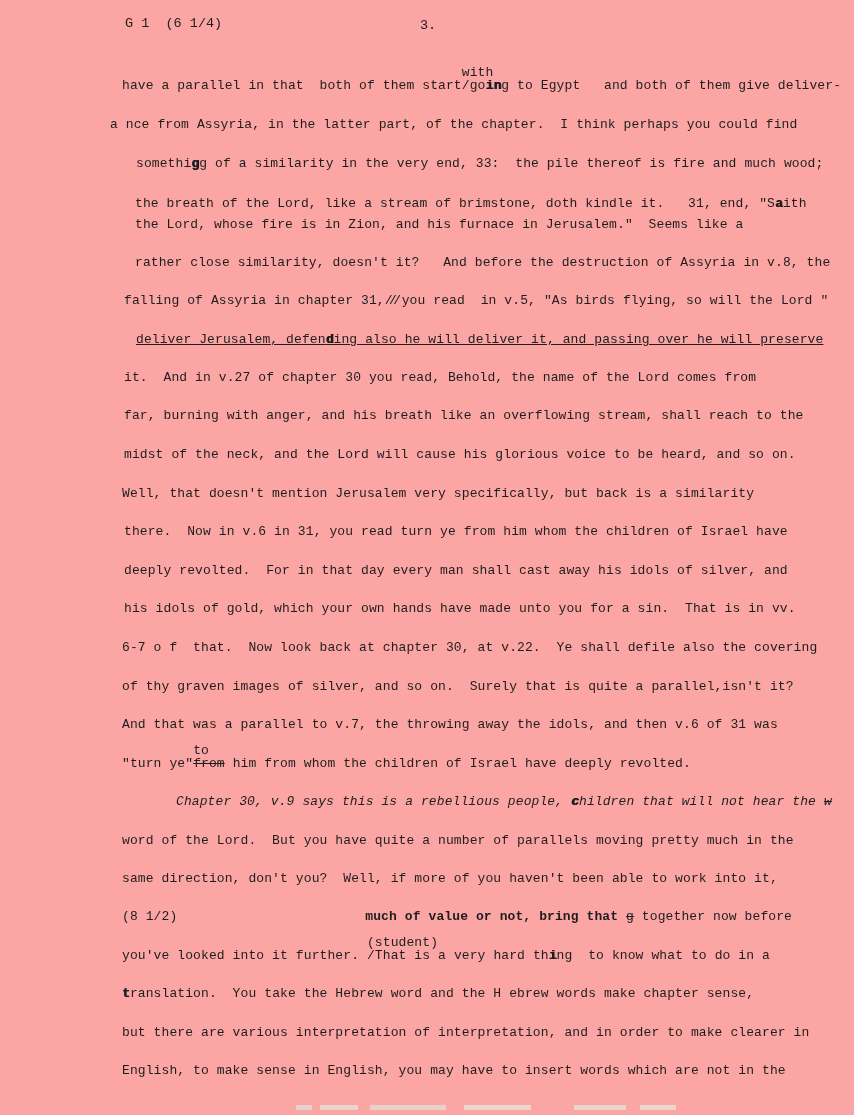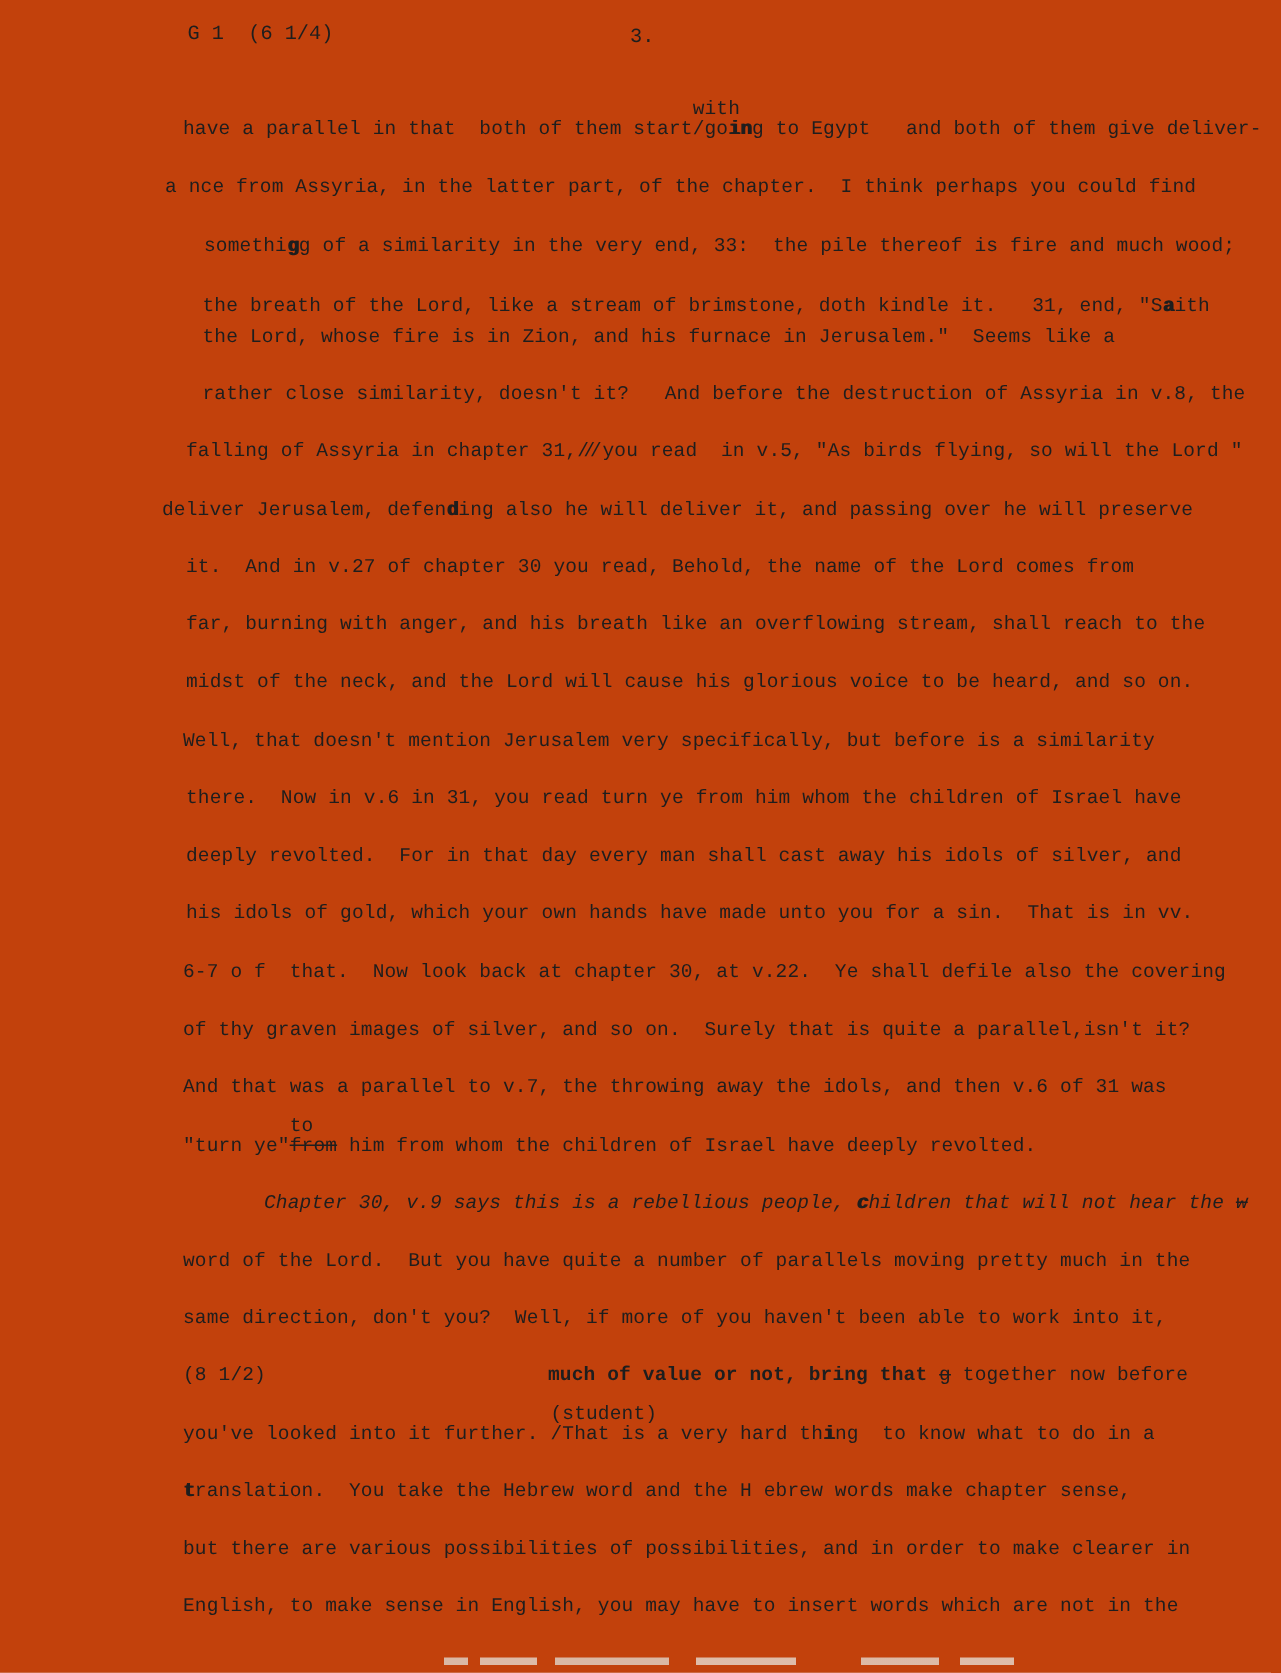--- a/index.html
+++ b/index.html
@@ -54,48 +54,48 @@
       #e6e3dc 24px 62px, transparent 62px 74px,
       #e2dfd8 74px 150px, transparent 150px 168px,
       #e8e5de 168px 235px, transparent 235px 278px,
       #e5e2db 278px 330px, transparent 330px 344px,
       #e8e5de 344px 380px);
   }
 </style>
 </head>
 <body>
 
-<div class="page" style="background: #c2410c; color: rgb(30, 30, 30);">
+<div class="page" style="background: #fca5a5; color: rgb(30, 30, 30);">
   <div class="hdr" style="left:125px; top:16px;">G 1  (6 1/4)</div>
   <div class="hdr" style="left:420px; top:18px;">3.</div>
 
   <div>
       <div class="line" style="left: 122px; top: 78px;"><span>have a parallel in that  both of them start</span><span class="rel"><span>/</span><span class="above">with</span></span><span>go</span><span class="ov">in</span><span>g to Egypt   and both of them give deliver-</span></div>
       <div class="line" style="left: 110px; top: 117px;"><span>a nce from Assyria, in the latter part, of the chapter.  I think perhaps you could find</span></div>
       <div class="line" style="left: 136px; top: 156px;"><span>somethi</span><span class="ov">g</span><span>g of a similarity in the very end, 33:  the pile thereof is fire and much wood;</span></div>
       <div class="line" style="left: 135px; top: 196px;"><span>the breath of the Lord, like a stream of brimstone, doth kindle it.   31, end, "S</span><span class="ov">a</span><span>ith</span></div>
       <div class="line" style="left: 135px; top: 217px;"><span>the Lord, whose fire is in Zion, and his furnace in Jerusalem."  Seems like a</span></div>
       <div class="line" style="left: 135px; top: 255px;"><span>rather close similarity, doesn't it?   And before the destruction of Assyria in v.8, the</span></div>
       <div class="line" style="left: 124px; top: 293px;"><span>falling of Assyria in chapter 31,</span><span class="tight">///</span><span>you read  in v.5, "As birds flying, so will the Lord "</span></div>
-      <div class="line" style="left: 108px; top: 332px;"><span>deliver Jerusalem, defen</span><span class="ov">d</span><span>ing also he will deliver it, and passing over he will preserve</span></div>
+      <div class="line" style="left: 136px; top: 332px; text-decoration: underline;"><span>deliver Jerusalem, defen</span><span class="ov">d</span><span>ing also he will deliver it, and passing over he will preserve</span></div>
       <div class="line" style="left: 124px; top: 370px;"><span>it.  And in v.27 of chapter 30 you read, Behold, the name of the Lord comes from</span></div>
       <div class="line" style="left: 124px; top: 408px;"><span>far, burning with anger, and his breath like an overflowing stream, shall reach to the</span></div>
       <div class="line" style="left: 124px; top: 447px;"><span>midst of the neck, and the Lord will cause his glorious voice to be heard, and so on.</span></div>
-      <div class="line" style="left: 122px; top: 486px;"><span>Well, that doesn't mention Jerusalem very specifically, but before is a similarity</span></div>
+      <div class="line" style="left: 122px; top: 486px;"><span>Well, that doesn't mention Jerusalem very specifically, but back is a similarity</span></div>
       <div class="line" style="left: 124px; top: 524px;"><span>there.  Now in v.6 in 31, you read turn ye from him whom the children of Israel have</span></div>
       <div class="line" style="left: 124px; top: 563px;"><span>deeply revolted.  For in that day every man shall cast away his idols of silver, and</span></div>
       <div class="line" style="left: 124px; top: 601px;"><span>his idols of gold, which your own hands have made unto you for a sin.  That is in vv.</span></div>
       <div class="line" style="left: 122px; top: 640px;"><span>6-7 o f  that.  Now look back at chapter 30, at v.22.  Ye shall defile also the covering</span></div>
       <div class="line" style="left: 122px; top: 679px;"><span>of thy graven images of silver, and so on.  Surely that is quite a parallel,isn't it?</span></div>
       <div class="line" style="left: 122px; top: 717px;"><span>And that was a parallel to v.7, the throwing away the idols, and then v.6 of 31 was</span></div>
       <div class="line" style="left: 122px; top: 756px;"><span>"turn ye"</span><span class="rel"><span class="strike">from</span><span class="above">to</span></span><span> him from whom the children of Israel have deeply revolted.</span></div>
       <div class="line" style="left: 176px; top: 794px; font-style: italic;"><span>Chapter 30, v.9 says this is a rebellious people, </span><span class="ov">c</span><span>hildren that will not hear the </span><span class="strike">w</span></div>
       <div class="line" style="left: 122px; top: 833px;"><span>word of the Lord.  But you have quite a number of parallels moving pretty much in the</span></div>
       <div class="line" style="left: 122px; top: 871px;"><span>same direction, don't you?  Well, if more of you haven't been able to work into it,</span></div>
       <div class="line" style="left: 122px; top: 909px;"><span>(8 1/2)</span><span style="margin-left: 188px; font-weight: bold;">much of value or not, bring that </span><span class="strike">g</span><span> together now before</span></div>
       <div class="line" style="left: 122px; top: 948px;"><span>you've looked into it further. </span><span class="rel"><span>/That</span><span class="above">(student)</span></span><span> is a very hard th</span><span class="ov">i</span><span>ng  to know what to do in a</span></div>
       <div class="line" style="left: 122px; top: 986px;"><span class="ov">t</span><span>ranslation.  You take the Hebrew word and the H ebrew words make chapter sense,</span></div>
-      <div class="line" style="left: 122px; top: 1025px;"><span>but there are various possibilities of possibilities, and in order to make clearer in</span></div>
+      <div class="line" style="left: 122px; top: 1025px;"><span>but there are various interpretation of interpretation, and in order to make clearer in</span></div>
       <div class="line" style="left: 122px; top: 1063px;"><span>English, to make sense in English, you may have to insert words which are not in the</span></div>
     </div>
 
   <div class="cutoff"></div>
 </div>
 
 </body></html>

